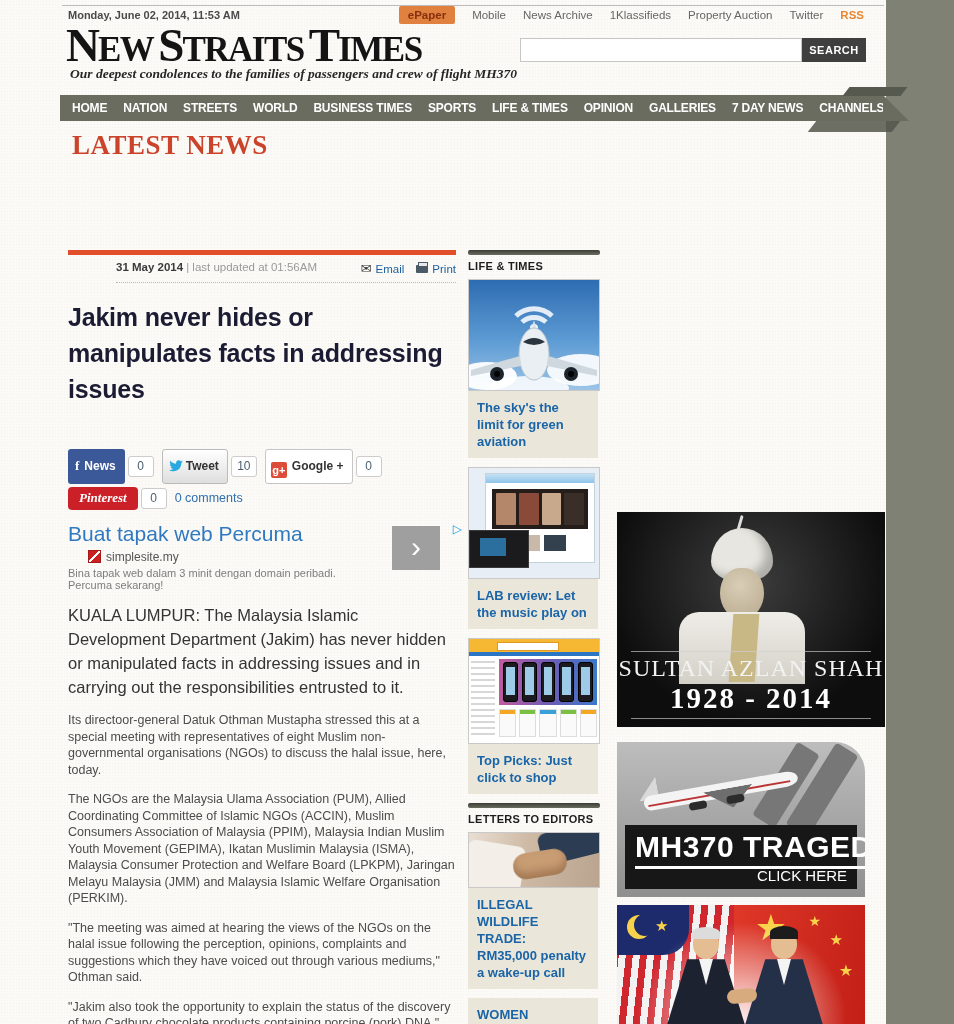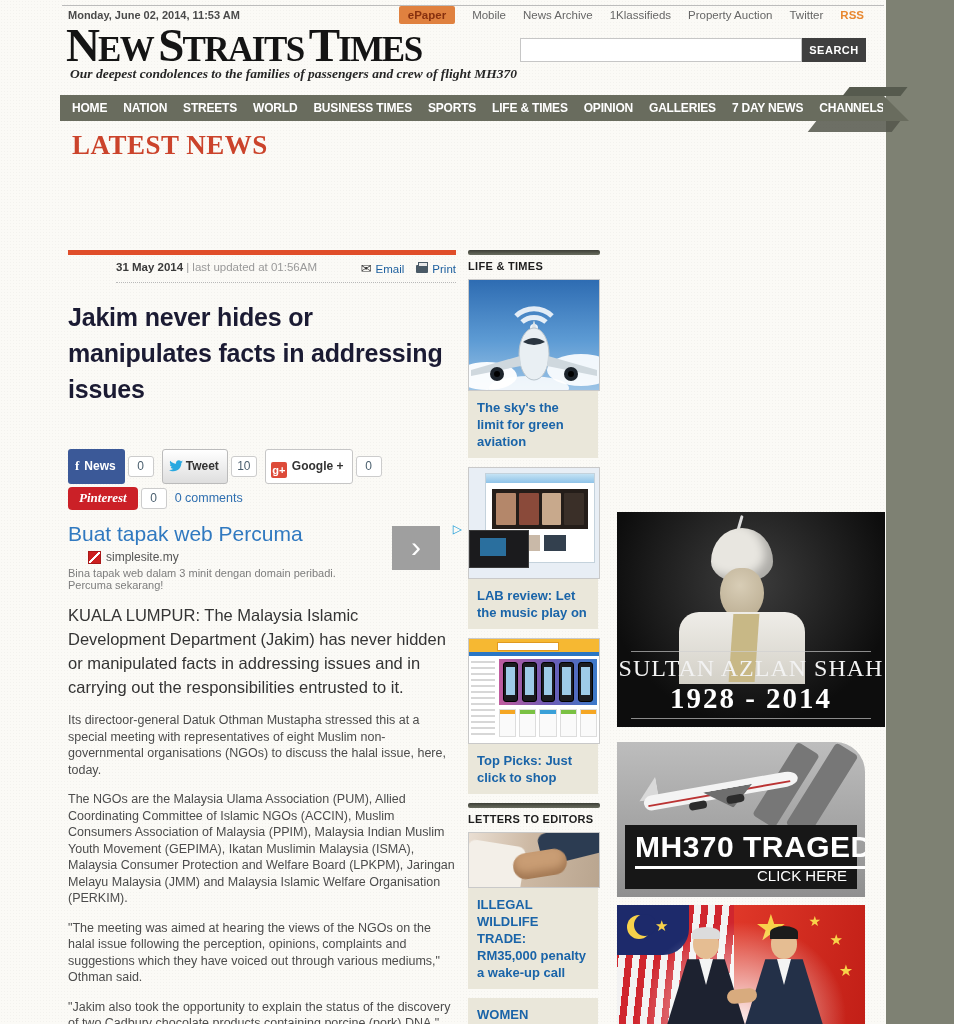--- a/index.html
+++ b/index.html
@@ -56,21 +56,21 @@
   .tw{background:linear-gradient(#fff,#dedede);border:1px solid #bbb;border-radius:3px;padding:2px 8px 3px 6px;color:#333;font-weight:bold;}
   .tw svg{vertical-align:-2px;margin-right:3px;}
   .gp{background:#fff;border:1px solid #c6c6c6;border-radius:3px;padding:2px 8px 3px 5px;color:#333;font-weight:bold;}
   .gp .gico{display:inline-block;vertical-align:-4px;width:16px;height:16px;background:#dd4b39;border-radius:2px;color:#fff;font:bold 11px/16px "Liberation Sans",sans-serif;text-align:center;margin-right:5px;}
   .pin{background:#cb2027;border-radius:4px;padding:3px 11px 4px 11px;color:#fff;font:italic bold 13px "Liberation Serif",serif;}
   .comments{color:#2f6fb0;cursor:pointer;font-size:12.5px;}
 
   
   .ad{position:relative;margin-top:10px;padding-right:78px;min-height:60px;}
   .ad-h{font-size:21px;color:#3079c0;cursor:pointer;}
-  .ad-dom{margin-top:4px;font-size:12px;color:#555;display:flex;align-items:center;gap:5px;padding-left:20px;}
+  .ad-dom{margin-top:4px;font-size:12px;color:#555;display:flex;align-items:flex-start;gap:5px;padding-left:20px;}
   .ad-ico{display:inline-block;width:11px;height:11px;background:linear-gradient(135deg,#cc1f1f 42%,#fff 42%,#fff 58%,#cc1f1f 58%);border:1px solid #a81818;}
   .ad-desc{margin-top:3px;font-size:11px;color:#7d7d7d;}
   .ad-arrow{position:absolute;right:16px;top:4px;width:48px;height:44px;background:#9f9f9f;color:#fff;font-size:30px;line-height:42px;text-align:center;cursor:pointer;}
   .ad-choice{position:absolute;right:-6px;top:0;color:#1a9bd7;font-size:12px;cursor:pointer;}
 
   .lead{margin-top:12px;font-size:16.5px;line-height:24px;color:#343434;}
   .article p.body{margin:13px 0 0 0;font-size:12.5px;line-height:16.5px;color:#4c4c4c;}
 
   
   .sidebar{position:absolute;left:468px;top:250px;width:132px;}

